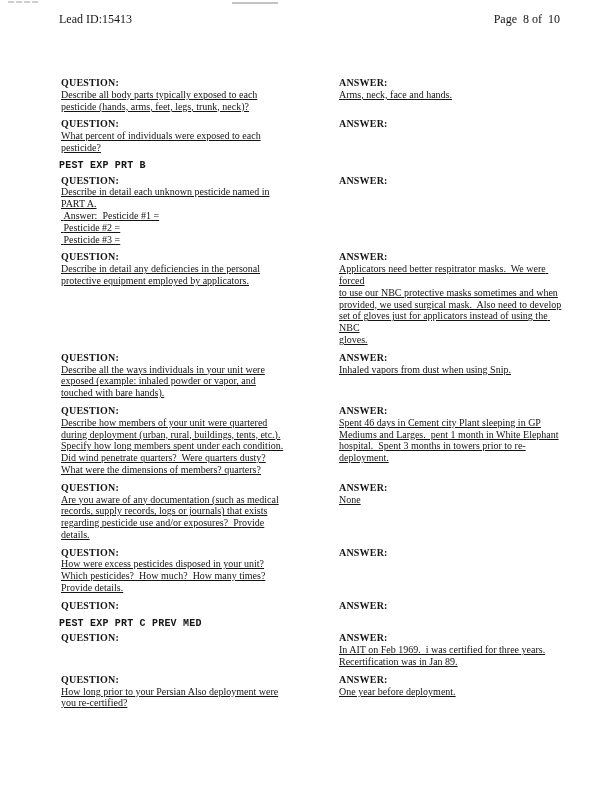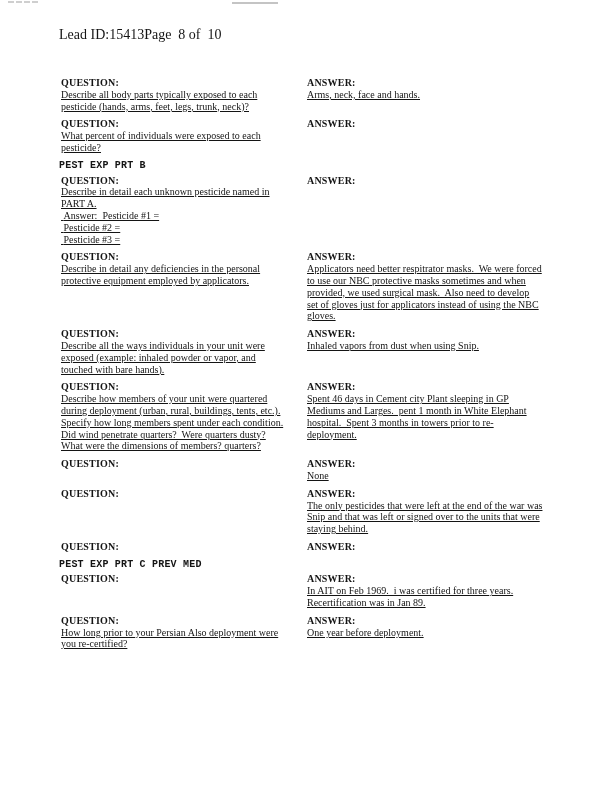--- a/index.html
+++ b/index.html
@@ -15,40 +15,41 @@
   .artifact-1 {
     position: absolute; left: 8px; top: 1px; width: 30px; height: 0;
     border-top: 2px dashed #cfcfcf;
   }
   .artifact-2 {
     position: absolute; left: 232px; top: 2px; width: 46px; height: 2px;
     background: #c4c4c4;
   }
   .page-header {
     position: absolute;
-    top: 29px; left: 59px; right: 52px;
+    top: 13px; left: 59px; right: 52px;
     display: flex;
-    justify-content: flex-start;
-    font-size: 14px;
+    justify-content: space-between;
+    font-size: 12px;
     line-height: 12px;
     white-space: pre-wrap;
   }
   .content {
     position: absolute;
     top: 77px;
     left: 59px;
     right: 50px;
     font-size: 10px;
     line-height: 11.8px;
   }
   .qa {
     display: grid;
     grid-template-columns: 246px 1fr;
     margin-bottom: 6px;
     padding-left: 2px;
+    gap: 32px;
   }
   .lbl { font-weight: bold; letter-spacing: 0.2px; }
   .txt { white-space: pre-wrap; text-decoration: underline; }
   .section {
     font-weight: bold;
     letter-spacing: 0.2px;
     margin: 1px 0 3px 0;
     font-family: Liberation Mono, monospace;
   }
 </style>
@@ -151,36 +152,40 @@
         <div class="txt">Spent 46 days in Cement city Plant sleeping in GP
 Mediums and Larges.  pent 1 month in White Elephant
 hospital.  Spent 3 months in towers prior to re-
 deployment.</div>
       </div>
     </div>
 
     <div class="qa">
       <div class="q">
         <div class="lbl">QUESTION:</div>
+        <div class="txt">Are you aware of any documentation (such as medical
+records, supply records, logs or journals) that exists
+regarding pesticide use and/or exposures?  Provide
+details.</div>
       </div>
       <div class="a">
         <div class="lbl">ANSWER:</div>
         <div class="txt">None</div>
       </div>
     </div>
 
     <div class="qa">
       <div class="q">
         <div class="lbl">QUESTION:</div>
-      </div>
-      <div class="a">
-        <div class="lbl">ANSWER:</div>
-        <div class="txt">The only pesticides that were left at the end of the war was
-Snip and that was left or signed over to the units that were
-staying behind.</div>
+        <div class="txt">How were excess pesticides disposed in your unit?
+Which pesticides?  How much?  How many times?
+Provide details.</div>
+      </div>
+      <div class="a">
+        <div class="lbl">ANSWER:</div>
       </div>
     </div>
 
     <div class="qa">
       <div class="q">
         <div class="lbl">QUESTION:</div>
       </div>
       <div class="a">
         <div class="lbl">ANSWER:</div>
       </div>

